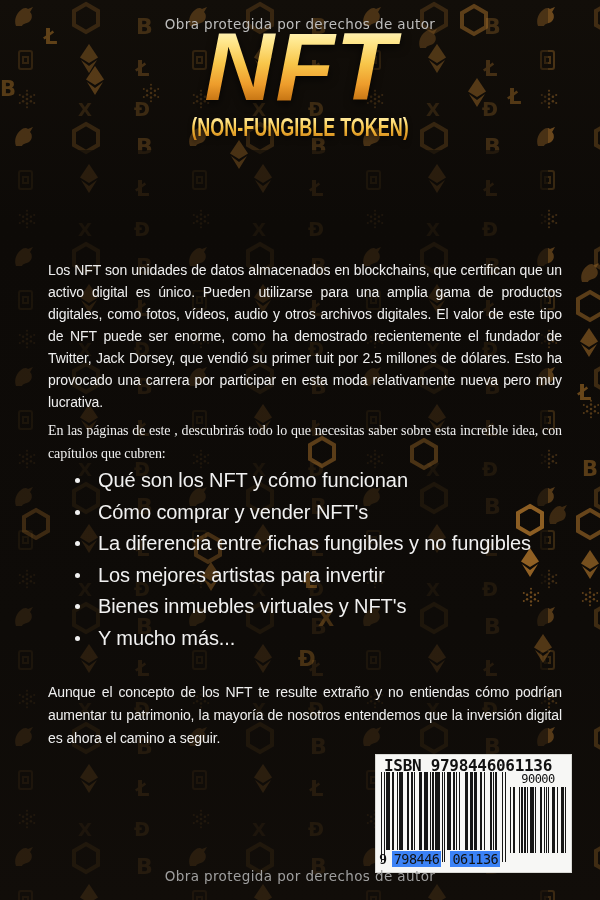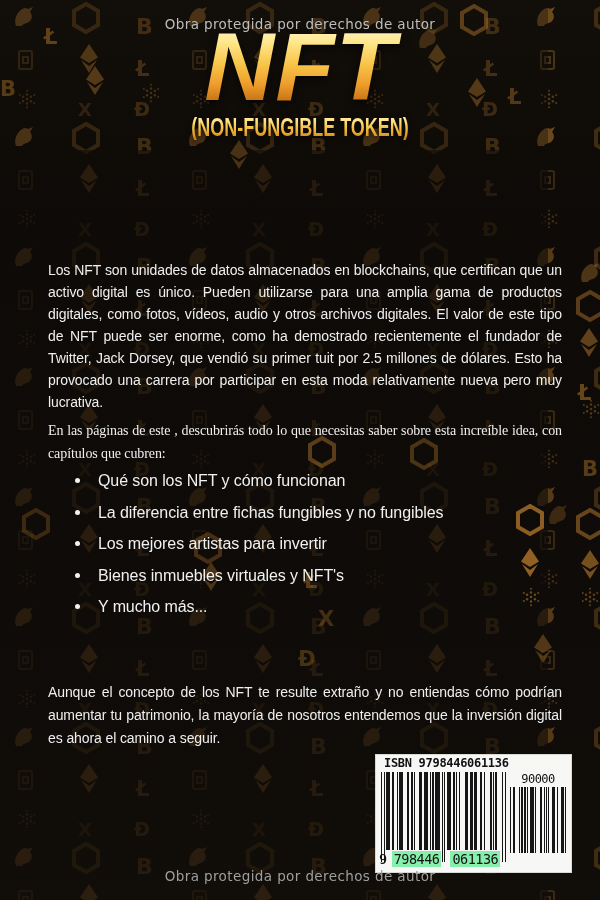--- a/index.html
+++ b/index.html
@@ -44,45 +44,45 @@
     white-space:nowrap; transform:scaleX(.88); transform-origin:0 50%; color:#fdfdfd;
   }
   .para { font-size:14px; line-height:22px; text-align:justify; letter-spacing:-.1px; color:#efefef; }
   .para1 { top:259px; }
   .para2 { top:419px; line-height:23px; }
   .para3 { top:681px; line-height:23px; }
 
   ul.bullets { position:absolute; left:48px; top:470px; width:514px; list-style:none; z-index:2; }
   ul.bullets li {
     position:relative; padding-left:50px; margin-bottom:10px;
-    font-size:16px; line-height:21.5px; color:#f1f1f1; letter-spacing:-.1px;
+    font-size:20px; line-height:21.5px; color:#f1f1f1; letter-spacing:-.1px;
   }
   ul.bullets li::before {
     content:""; position:absolute; left:27px; top:8px; width:5px; height:5px;
     border-radius:50%; background:#f1f1f1;
   }
 
   .barcode-box {
     position:absolute; left:375px; top:754px; width:197px; height:119px;
     background:#f7f7f5; z-index:4; box-shadow:0 0 0 1px #d8d8d4 inset;
   }
   .isbn-label {
     position:absolute; left:9px; top:2px;
-    font-family:"DejaVu Sans Mono", monospace; font-size:12px; font-weight:700; color:#111;
+    font-family:"DejaVu Sans Mono", monospace; font-size:16px; font-weight:700; color:#111;
     letter-spacing:-.3px;
   }
   .main-barcode { position:absolute; left:6px; top:18px; width:126px; height:100px; }
   .main-bars, .supp-bars { position:absolute; left:0; top:0; }
   .bar { position:absolute; top:0; background:#161616; }
   .main-digits {
     position:absolute; left:-2px; top:79px; width:130px;
     font-family:"DejaVu Sans Mono", monospace; font-size:13.5px; color:#111;
     display:flex; letter-spacing:-.5px;
   }
-  .main-digits span { background:#86efac; }
+  .main-digits span { background:#3b82f6; }
   .main-digits .lead { margin-right:5px; background:transparent; }
   .main-digits .g1 { margin-right:9px; padding:0 2px; }
   .main-digits .g2 { padding:0 2px; }
   .supp-barcode { position:absolute; left:134px; top:18px; width:58px; height:100px; }
   .supp-label {
     text-align:center; width:100%; position:absolute; top:0; left:0;
     font-family:"DejaVu Sans Mono", monospace; font-size:12px; color:#111; letter-spacing:-.5px;
   }
   .supp-bars { top:15px; }
 </style>
@@ -175,20 +175,21 @@
     <div class="nft-title">NFT</div>
     <div class="nft-subtitle">(NON-FUNGIBLE TOKEN)</div>
   </div>
 
 
   <div class="content para para1" style="position:absolute;">Los NFT son unidades de datos almacenados en blockchains, que certifican que un activo digital es único. Pueden utilizarse para una amplia gama de productos digitales, como fotos, vídeos, audio y otros archivos digitales. El valor de este tipo de NFT puede ser enorme, como ha demostrado recientemente el fundador de Twitter, Jack Dorsey, que vendió su primer tuit por 2.5 millones de dólares. Esto ha provocado una carrera por participar en esta moda relativamente nueva pero muy lucrativa.</div>
   <div class="content para para2" style="position:absolute;font-family:Liberation Serif, serif;">En las páginas de este , descubrirás todo lo que necesitas saber sobre esta increíble idea, con capítulos que cubren:</div>
 
   <ul class="bullets">
       <li>Qué son los NFT y cómo funcionan</li>
+      <li>Cómo comprar y vender NFT's</li>
       <li>La diferencia entre fichas fungibles y no fungibles</li>
       <li>Los mejores artistas para invertir</li>
       <li>Bienes inmuebles virtuales y NFT's</li>
       <li>Y mucho más...</li>
     </ul>
 
   <div class="content para para3" style="position:absolute;">Aunque el concepto de los NFT te resulte extraño y no entiendas cómo podrían aumentar tu patrimonio, la mayoría de nosotros entendemos que la inversión digital es ahora el camino a seguir.</div>
 
   <div class="barcode-box">
     <div class="isbn-label">ISBN 9798446061136</div>

